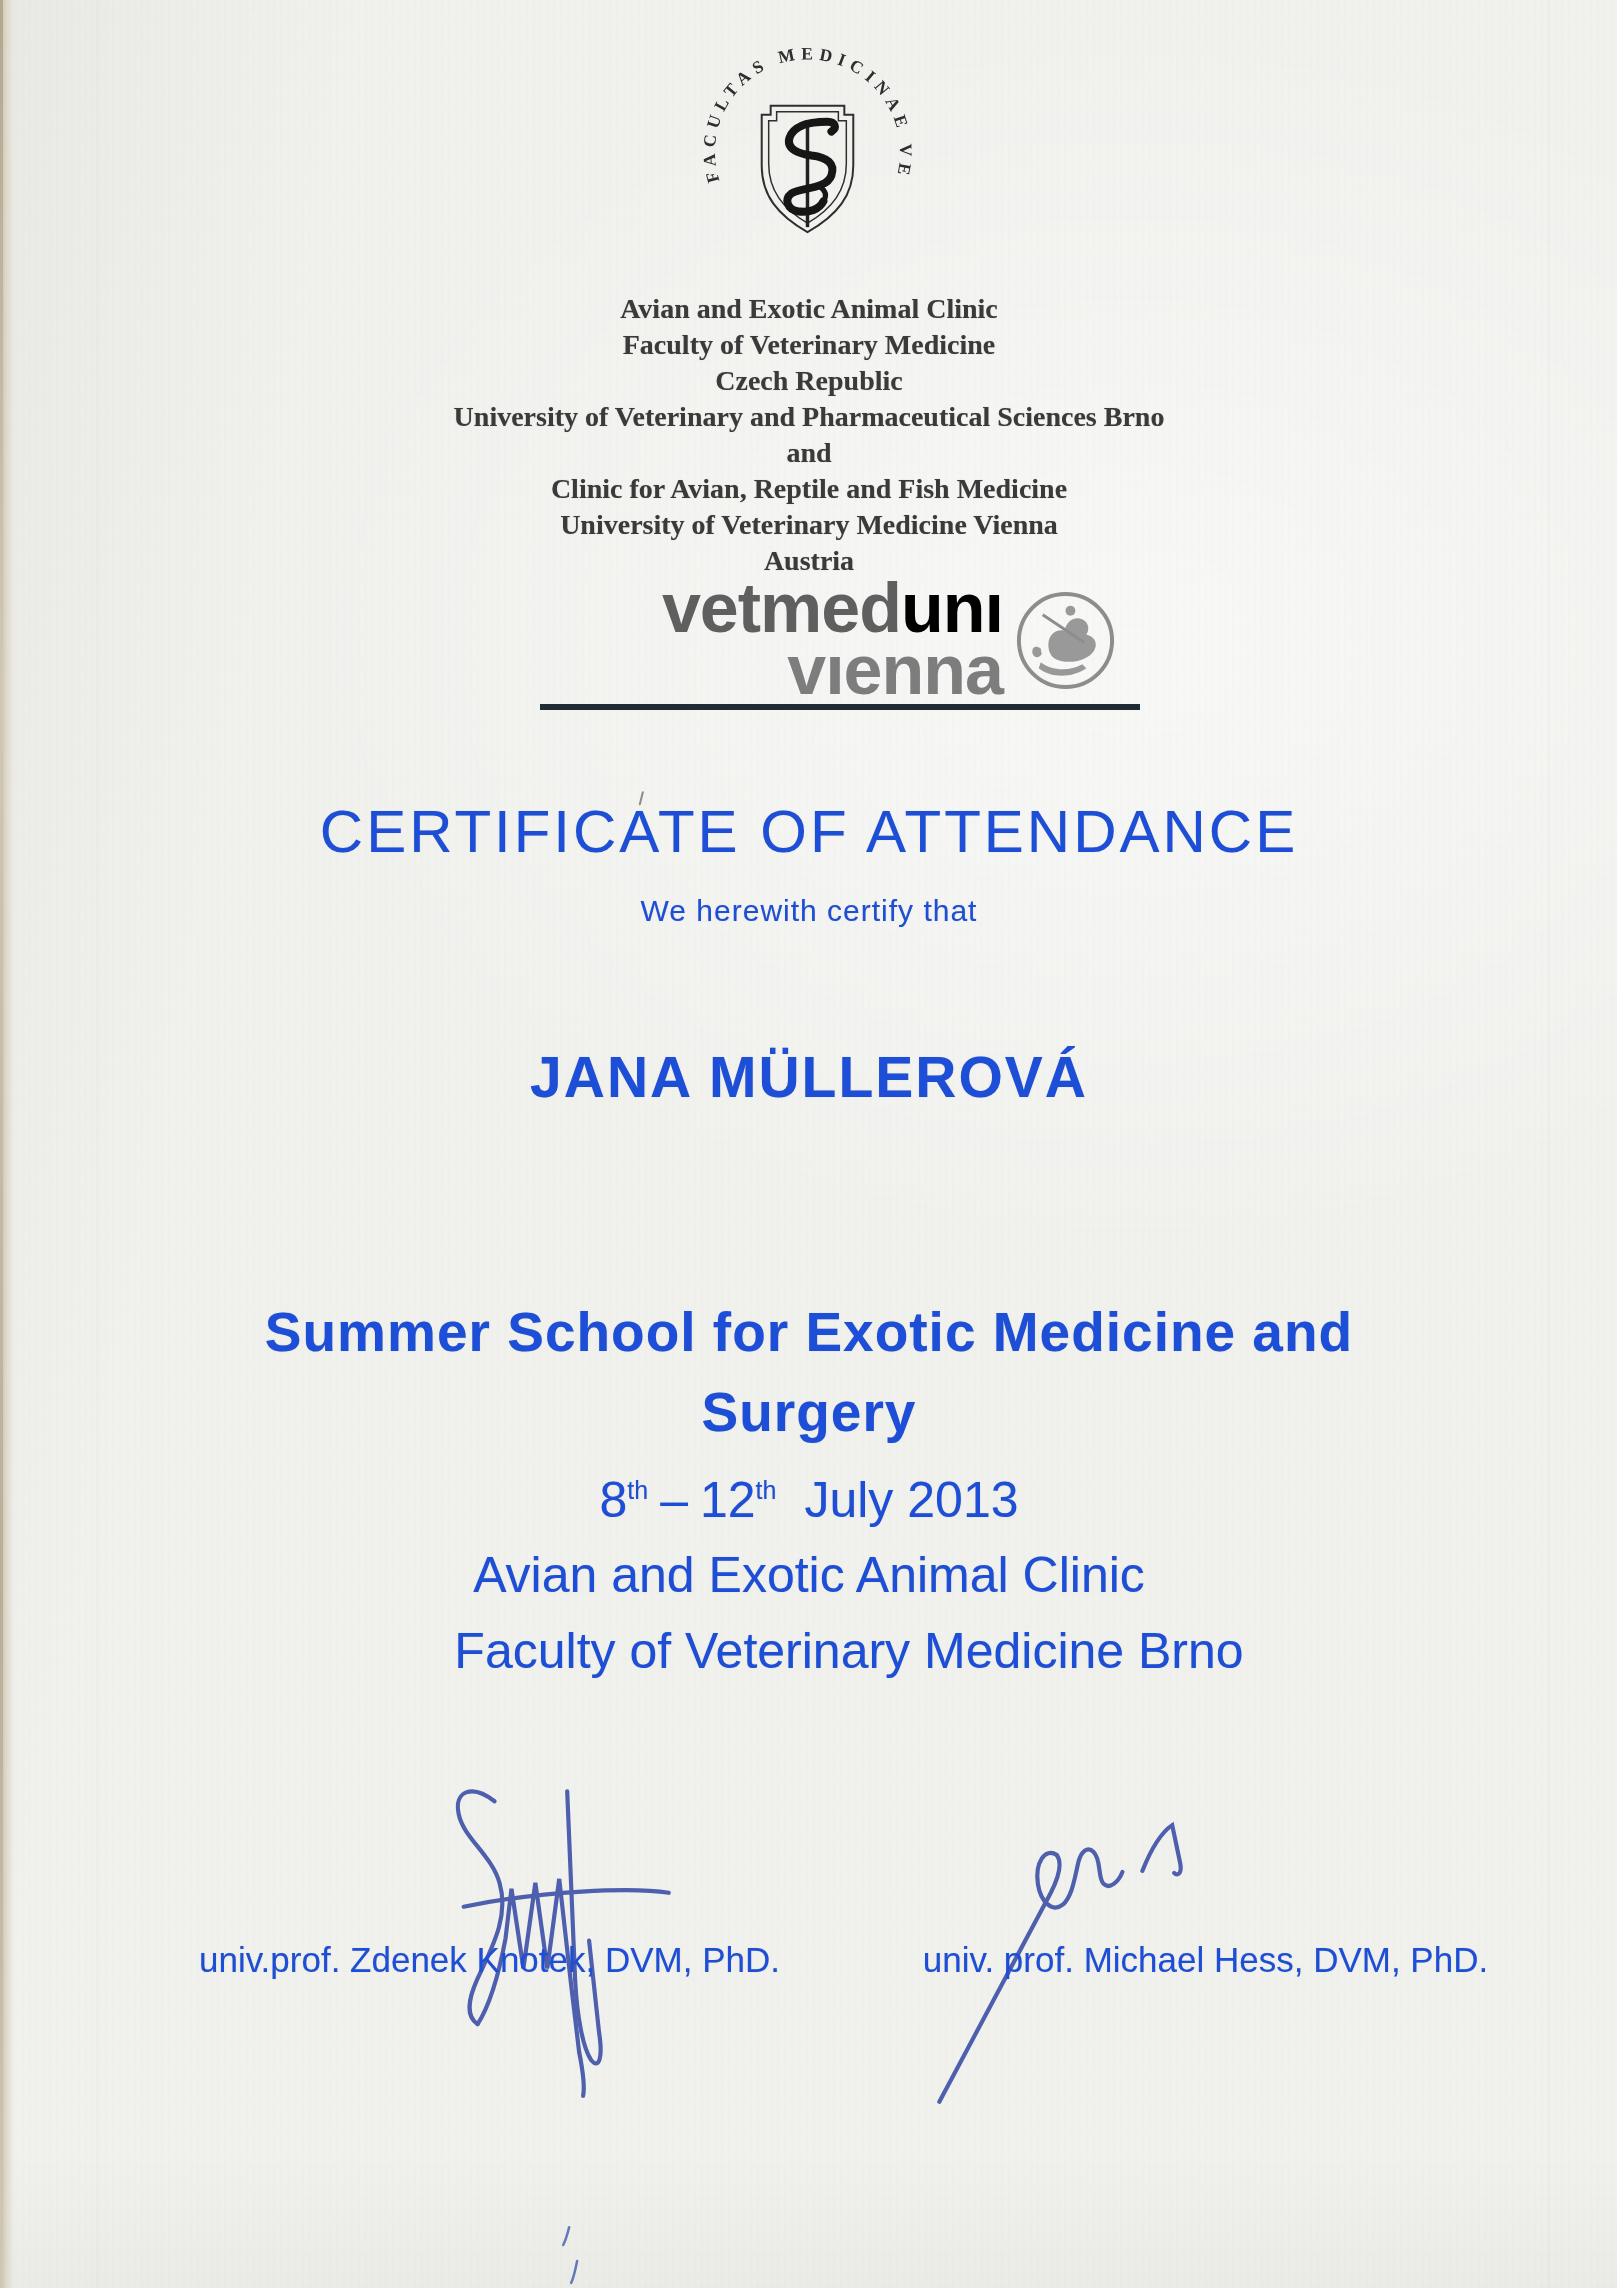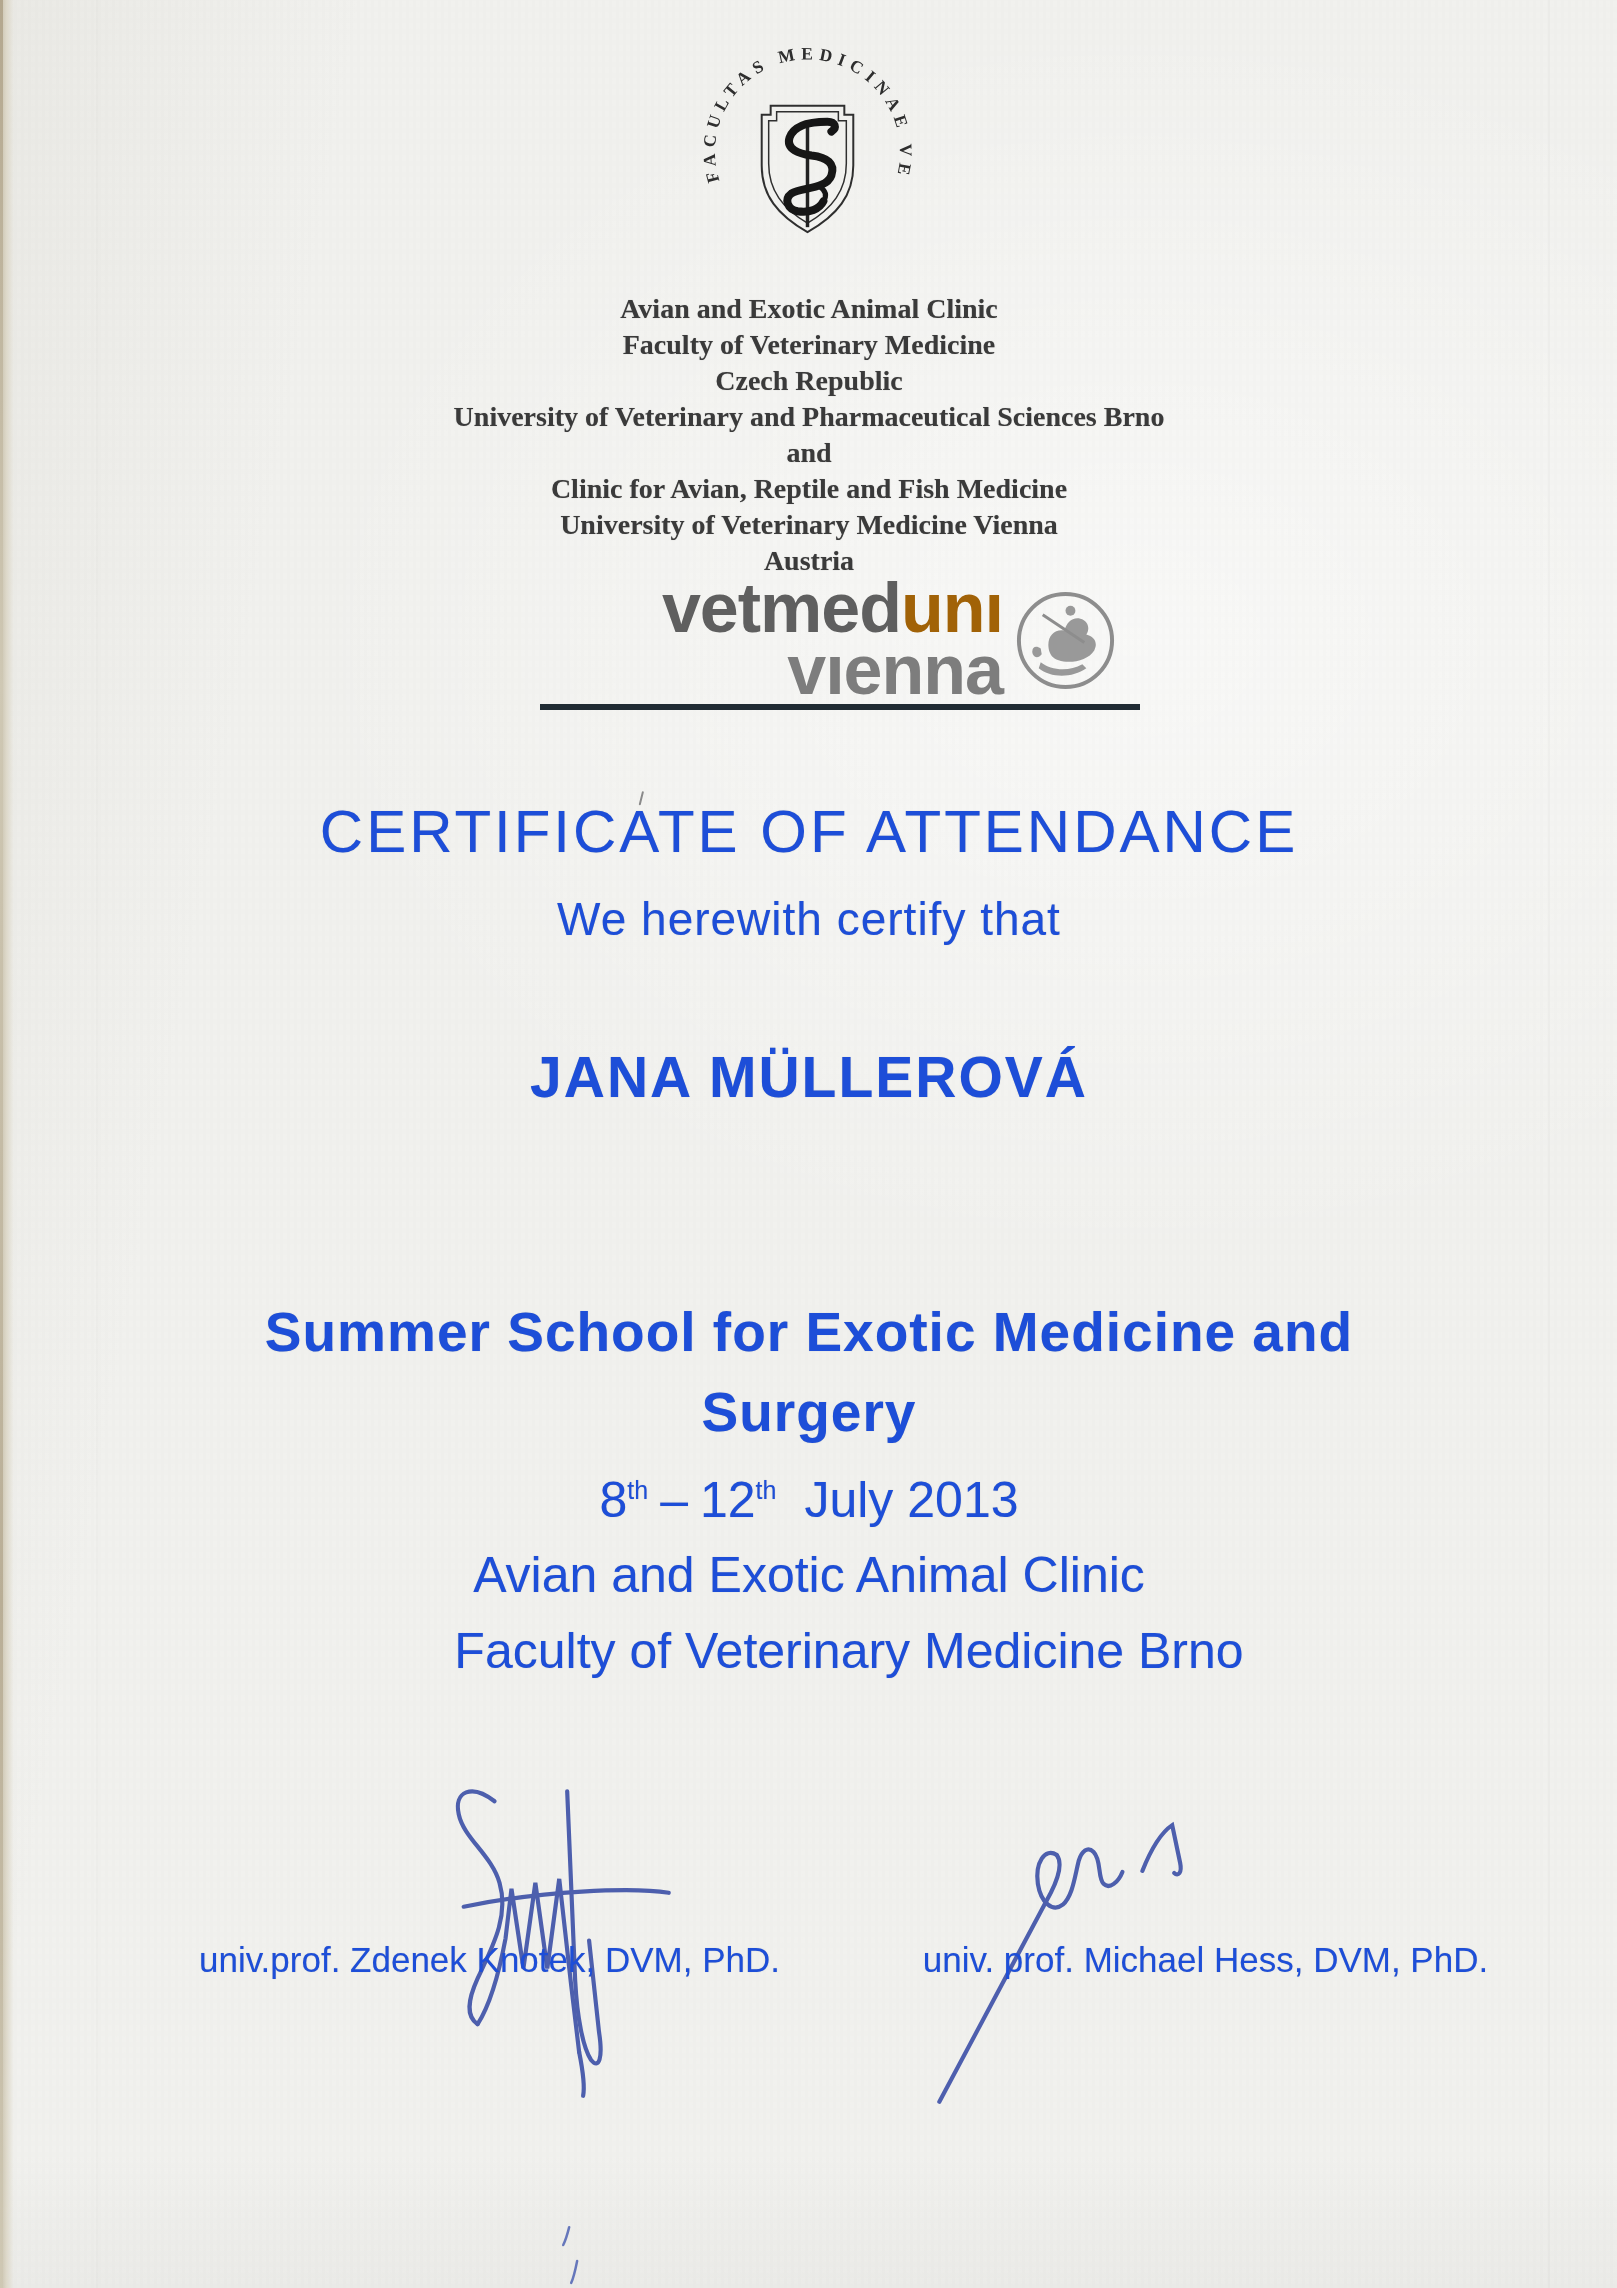--- a/index.html
+++ b/index.html
@@ -27,38 +27,38 @@
   .cline{position:absolute;left:0;width:100%;text-align:center;line-height:1;}
 
   
   .inst{position:absolute;left:0;top:291px;width:100%;text-align:center;
     font-family:"Liberation Serif",serif;font-weight:700;font-size:28px;line-height:36px;
     color:#3a3a3a;text-shadow:0 0 1px rgba(70,70,70,.35);}
 
   
   .hand{font-family:Liberation Sans, sans-serif;color:#1d4ed8;text-shadow:0 0 1px rgba(80,80,80,.3);}
   .title{top:802px;font-size:60px;letter-spacing:3px;}
-  .subtitle{top:896px;font-size:46px;letter-spacing:1px;}
+  .subtitle{top:896px;font-size:30px;letter-spacing:1px;}
   .recipient{top:1049px;font-size:57px;font-weight:700;letter-spacing:2px;}
   .statement{top:1164px;font-size:46px;letter-spacing:1px;}
   .course1{top:1305px;font-size:55px;font-weight:700;letter-spacing:1px;}
   .course2{top:1385px;font-size:55px;font-weight:700;letter-spacing:1px;}
   .dateline{top:1475px;font-size:50px;}
   .dateline sup{font-size:.5em;vertical-align:super;letter-spacing:0;}
   .date-sep{margin:0 12px;}
   .date-my{margin-left:28px;}
   .venue1{top:1550px;font-size:50px;}
   .venue2{top:1626px;font-size:50px;padding-left:40px;}
 
   
   .wordmark{position:absolute;left:0;top:577px;width:1003px;text-align:right;
     font-family:"Liberation Sans",sans-serif;font-weight:700;font-size:70px;line-height:62px;
     letter-spacing:-1px;}
   .wm-dark{color:#5f5f5f;}
-  .wm-light{color:#a16207;}
+  .wm-light{color:#000000;}
   .wm-l2{color:#7d7d7d;}
 
   .rule{position:absolute;left:540px;top:704px;width:600px;height:6px;background:#202b33;}
 
   .seal{position:absolute;left:698px;top:44px;}
   .george{position:absolute;left:1011px;top:585px;}
   .sigsvg{position:absolute;left:0;top:0;pointer-events:none;}
 
   .signame{position:absolute;top:1942px;font-size:35px;line-height:1;text-align:center;}
   .signame.left{left:141px;width:697px;}

